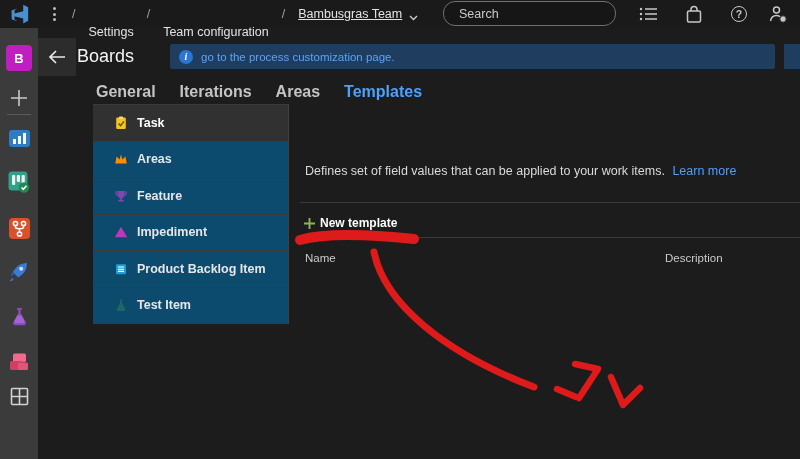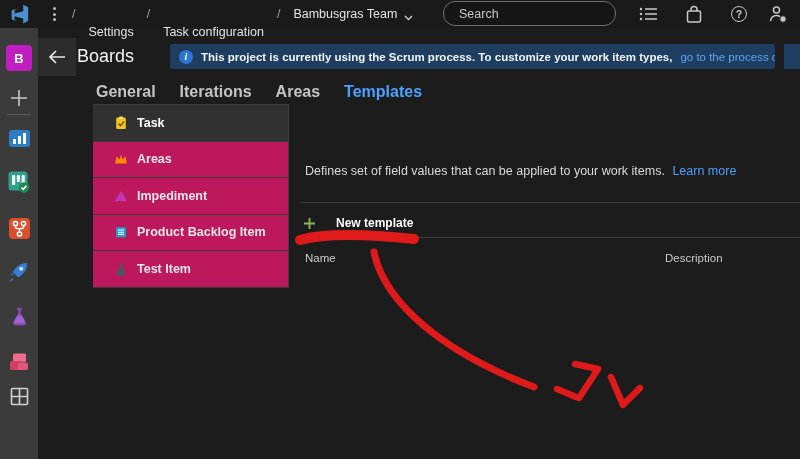--- a/index.html
+++ b/index.html
@@ -10,21 +10,21 @@
   
   .topbar { position:absolute; left:0; top:0; width:800px; height:28px; background:#1a1a1a; }
   .logo { position:absolute; left:7px; top:3px; width:24px; height:22px; cursor:pointer; }
   .kebab { position:absolute; left:48px; top:5px; width:12px; height:18px; display:flex;
            flex-direction:column; align-items:center; justify-content:center; gap:2.5px; cursor:pointer; }
   .kebab i { width:3px; height:3px; border-radius:50%; background:#bdbdbd; }
   .breadcrumb { position:absolute; left:72px; top:0; height:28px; display:flex; align-items:center;
                 gap:13px; font-size:12.5px; color:#e3e3e3; }
   .breadcrumb .sep { color:#9f9f9f; }
   .breadcrumb a { color:#e3e3e3; text-decoration:none; cursor:pointer;margin-top:36px; }
-  .team-sel { display:flex; align-items:flex-end; gap:7px; cursor:pointer; }
+  .team-sel { display:flex; align-items:flex-end; gap:7px; cursor:pointer;text-decoration:underline; }
   .search { position:absolute; left:443px; top:1px; width:173px; height:25px;
             border:1px solid #707070; border-radius:12px; background:#161616;
             display:flex; align-items:center; padding:0 8px; gap:7px; }
   .search input { flex:1; background:transparent; border:none; outline:none;
                   color:#e8e8e8; font-size:12.5px; font-family:inherit; }
   .search input::placeholder { color:#c9c9c9; }
   .tb-ico { position:absolute; top:4px; width:20px; height:20px; cursor:pointer;
             display:flex; align-items:center; justify-content:center; }
   .help-circle { width:16px; height:16px; border:1.4px solid #c8c8c8; border-radius:50%;
                  color:#c8c8c8; font-size:10.5px; font-weight:bold; display:flex;
@@ -52,37 +52,37 @@
   .banner-frag { position:absolute; left:784px; top:44px; width:16px; height:25px; background:#1f3d5f; }
   .info-dot { width:14px; height:14px; border-radius:50%; background:#2a76d2; color:#fff;
               font-size:10px; font-weight:bold; display:flex; align-items:center;
               justify-content:center; flex:0 0 auto; font-family:"Liberation Serif", serif; font-style:italic; }
   .tabs { position:absolute; left:96px; top:83px; display:flex; gap:24px; font-size:16px;
           font-weight:bold; color:#c4c4c4; }
   .tabs .tab { cursor:pointer; }
   .tabs .tab.active { color:#4ba1ff; }
 
   
-  .wi-panel { position:absolute; left:93px; top:104px; width:196px; background:#be185d;
+  .wi-panel { position:absolute; left:93px; top:104px; width:196px; background:#0c4a6e;
               border-top:1px solid #3a3a3a; border-right:1px solid #414141; }
   .wi-row { height:36.5px; display:flex; align-items:center; gap:9px; padding-left:21px;
             border-bottom:1px solid #3a3a3a; cursor:pointer; }
   .wi-row.selected { background:#313131; }
   .wi-row .lbl { font-size:12.5px; font-weight:bold; color:#e6e6e6; }
   .wi-row.selected .lbl { color:#ffffff; }
   .wi-ic { width:14px; height:14px; flex:0 0 auto; }
 
   
   .main-heading { position:absolute; left:305px; top:122px; font-size:17.5px; color:#ffffff;
                   font-weight:bold; letter-spacing:.2px; }
   .main-desc { position:absolute; left:305px; top:164px; font-size:12.5px; color:#dadada; }
   .main-desc a { color:#4f9fff; text-decoration:none; cursor:pointer; margin-left:4px; }
   .rule { position:absolute; left:300px; width:500px; height:1px; background:#3a3a3a; }
   .new-tpl { position:absolute; left:303px; top:211px; height:24px; display:flex;
-             align-items:center; gap:20px; cursor:pointer; }
+             align-items:center; gap:4px; cursor:pointer; }
   .new-tpl .lbl { font-size:12px; font-weight:bold; color:#fdfdfd; }
   .col-hdr { position:absolute; top:252px; font-size:11.5px; color:#cbcbcb; }
 
   
   .annot { position:absolute; left:0; top:0; width:800px; height:459px; pointer-events:none; z-index:40; }
 </style>
 </head>
 <body>
 
 <div id="stage">
@@ -97,21 +97,21 @@
     <div class="kebab">
         <i></i>
         <i></i>
         <i></i>
       </div>
 
     <nav class="breadcrumb">
       <span class="sep">/</span>
       <a>Settings</a>
       <span class="sep">/</span>
-      <a>Task configuration</a>
+      <a>Team configuration</a>
       <span class="sep">/</span>
       <span class="team-sel">
         <span>Bambusgras Team</span>
         <svg width="9" height="6" viewBox="0 0 9 6">
           <path d="M1 1l3.5 3.5L8 1" fill="none" stroke="#cfcfcf" stroke-width="1.3"></path>
         </svg>
       </span>
     </nav>
 
     <div class="search">
@@ -217,21 +217,20 @@
 
   <div class="back-tile">
     <svg width="20" height="18" viewBox="0 0 20 18">
       <path d="M18 9H3M9 3L3 9l6 6" fill="none" stroke="#e8e8e8" stroke-width="1.7"></path>
     </svg>
   </div>
   <div class="page-title">Boards</div>
 
   <div class="banner">
     <span class="info-dot">i</span>
-    <span class="txt">This project is currently using the Scrum process. To customize your work item types,</span>
     <a>go to the process customization page.</a>
   </div>
   <div class="banner-frag"></div>
 
   <div class="tabs">
     <span class="tab">General</span>
     <span class="tab">Iterations</span>
     <span class="tab">Areas</span>
     <span class="tab active">Templates</span>
   </div>
@@ -243,20 +242,29 @@
         <rect x="5" y="0.6" width="4" height="2.4" rx="0.8" fill="#f8dd70"></rect>
         <path d="M4.6 7.6l2 2 3.4-4.2" fill="none" stroke="#6b5200" stroke-width="1.5"></path>
       </svg>
       <span class="lbl">Task</span>
     </div>
     <div class="wi-row">
       <svg class="wi-ic" viewBox="0 0 14 14">
         <path d="M1.2 11.6L2.6 4.4l3 3L7 2.6l1.4 4.8 3-3 1.4 7.2z" fill="#ff8c00"></path>
       </svg>
       <span class="lbl">Areas</span>
+    </div>
+    <div class="wi-row">
+      <svg class="wi-ic" viewBox="0 0 14 14">
+        <path d="M3.5 2h7v3.6a3.5 3.5 0 0 1-7 0z" fill="#8047ad"></path>
+        <path d="M3.5 3H1.6c0 2 .9 3.2 2.4 3.4M10.5 3h1.9c0 2-.9 3.2-2.4 3.4" fill="none" stroke="#8047ad" stroke-width="1.1"></path>
+        <rect x="6.1" y="8.6" width="1.8" height="2.2" fill="#8047ad"></rect>
+        <rect x="4.3" y="10.8" width="5.4" height="1.7" rx="0.5" fill="#8047ad"></rect>
+      </svg>
+      <span class="lbl">Feature</span>
     </div>
     <div class="wi-row">
       <svg class="wi-ic" viewBox="0 0 14 14">
         <path d="M7 1.8l6.2 10.4H.8z" fill="#c135b8"></path>
       </svg>
       <span class="lbl">Impediment</span>
     </div>
     <div class="wi-row">
       <svg class="wi-ic" viewBox="0 0 14 14">
         <rect x="2" y="2.2" width="10" height="10" rx="1" fill="#1e9fd1"></rect>

